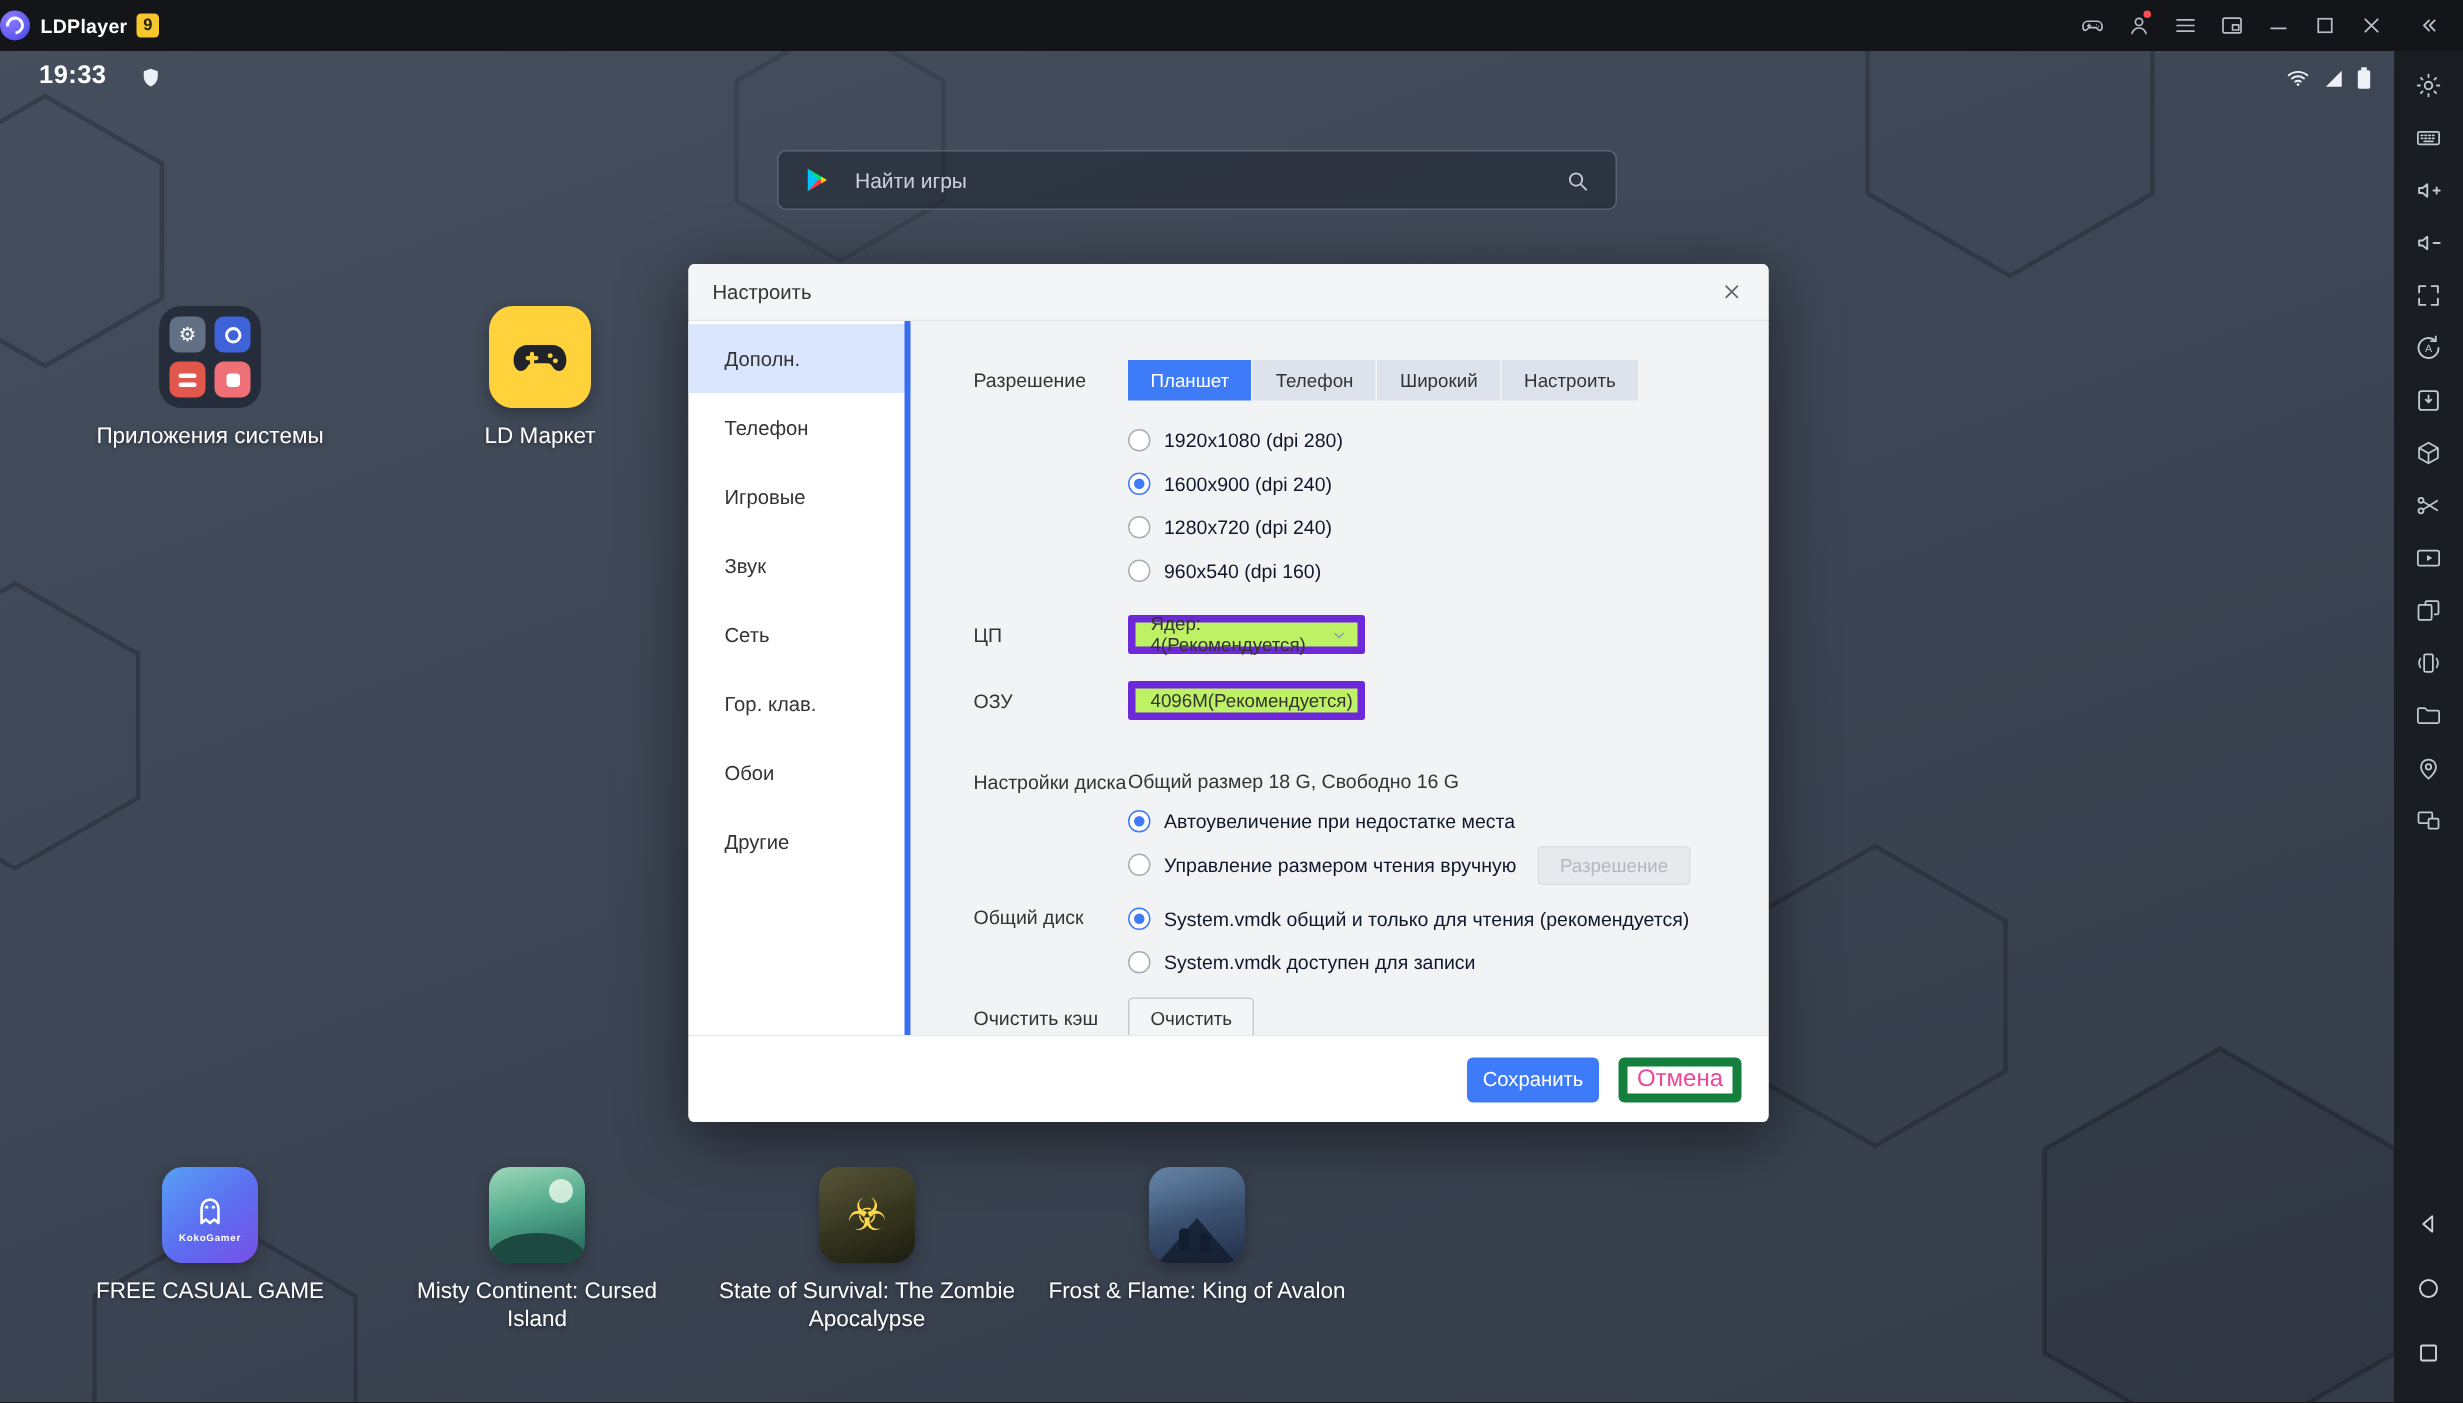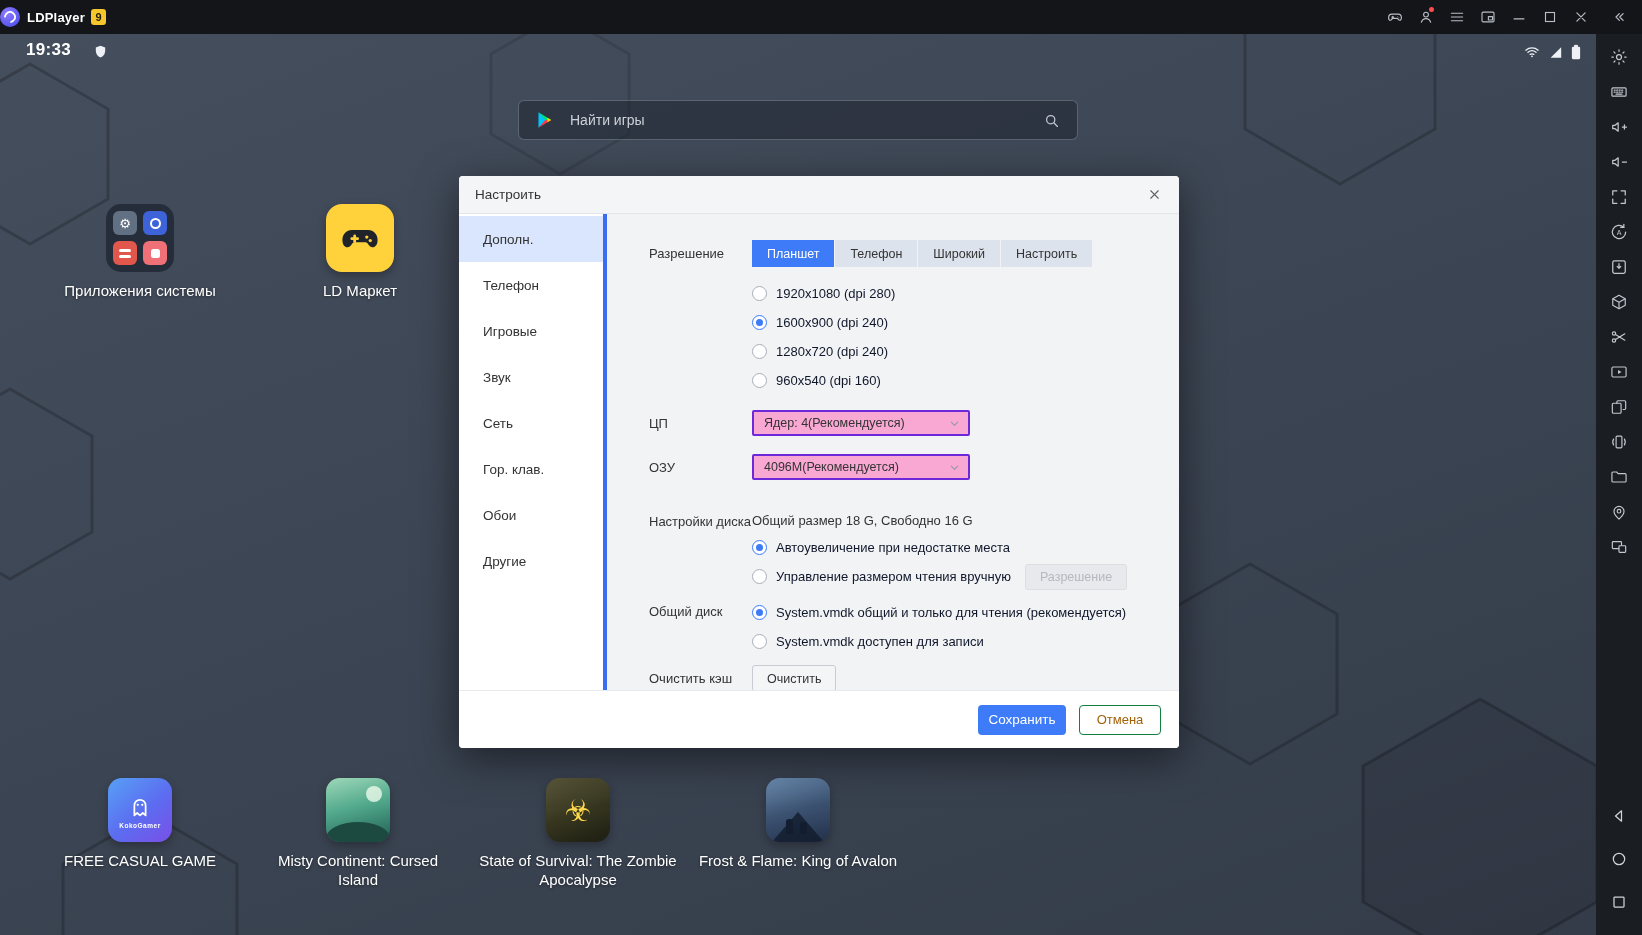--- a/index.html
+++ b/index.html
@@ -107,31 +107,31 @@
   .seg-btn{height:27px;padding:0 15px;border:none;background:#dde3ed;color:#333;font-size:12.5px}
   .seg-btn + .seg-btn{border-left:1px solid #f2f3f5}
   .seg-btn.active{background:#3d7bf8;color:#fff}
 
   .radio{display:inline-flex;align-items:center;gap:9px;cursor:pointer;font-size:13px;color:#0f172a}
   .rdot{width:15px;height:15px;border-radius:50%;border:1px solid #a8aeb8;background:#fff;position:relative;flex:0 0 auto}
   .radio.on .rdot{border-color:#3d7bf8}
   .radio.on .rdot::after{content:"";position:absolute;inset:3px;border-radius:50%;background:#3d7bf8}
   .opt-row{height:29px;display:flex;align-items:center}
 
-  .select{width:218px;height:26px;background:#f9a8d4;border:2px solid #6d28d9;border-radius:2px;
+  .select{width:158px;height:26px;background:#bef264;border:5px solid #6d28d9;border-radius:2px;
           display:flex;align-items:center;justify-content:space-between;padding:0 8px 0 10px;
           font-size:12.5px;color:#333;cursor:pointer}
   .btn-ghostgray{height:26px;padding:0 14px;background:#e7e9ec;border:1px solid #dcdee2;border-radius:3px;
                  color:#b4b8bf;font-size:12.5px;margin-left:14px;cursor:default}
   .btn-light{height:27px;padding:0 14px;background:#f4f5f7;border:1px solid #c6cbd4;border-radius:3px;
              color:#333;font-size:12.5px}
   .dlg-footer{height:58px;background:#fff;border-top:1px solid #e8eaed;border-radius:0 0 4px 4px;
               display:flex;align-items:center;justify-content:flex-end;gap:13px;padding:0 18px;flex:0 0 auto}
   .btn-primary{min-width:88px;height:30px;background:#3d7bf8;border:none;border-radius:4px;color:#fff;font-size:13.5px}
-  .btn-outline{min-width:82px;height:30px;background:#fff;border:1px solid #15803d;border-radius:4px;color:#a16207;font-size:13px}
+  .btn-outline{min-width:82px;height:30px;background:#fff;border:6px solid #15803d;border-radius:4px;color:#ec4899;font-size:16px}
 </style>
 </head>
 <body>
 
 <div class="stage">
 
   <div class="titlebar">
     <span class="logo"></span>
     <span class="app-name">LDPlayer</span>
     <span class="badge9">9</span>

